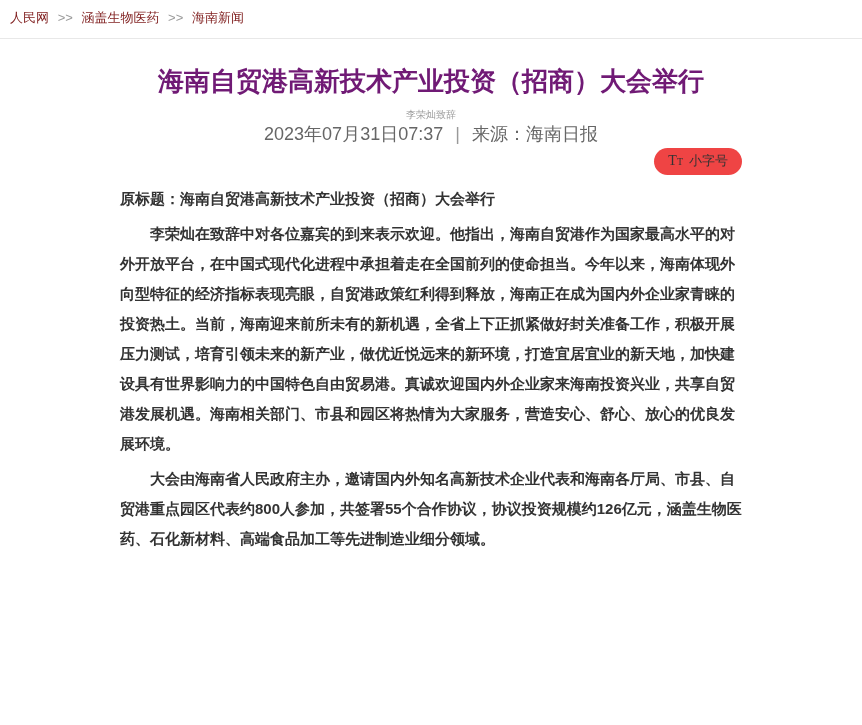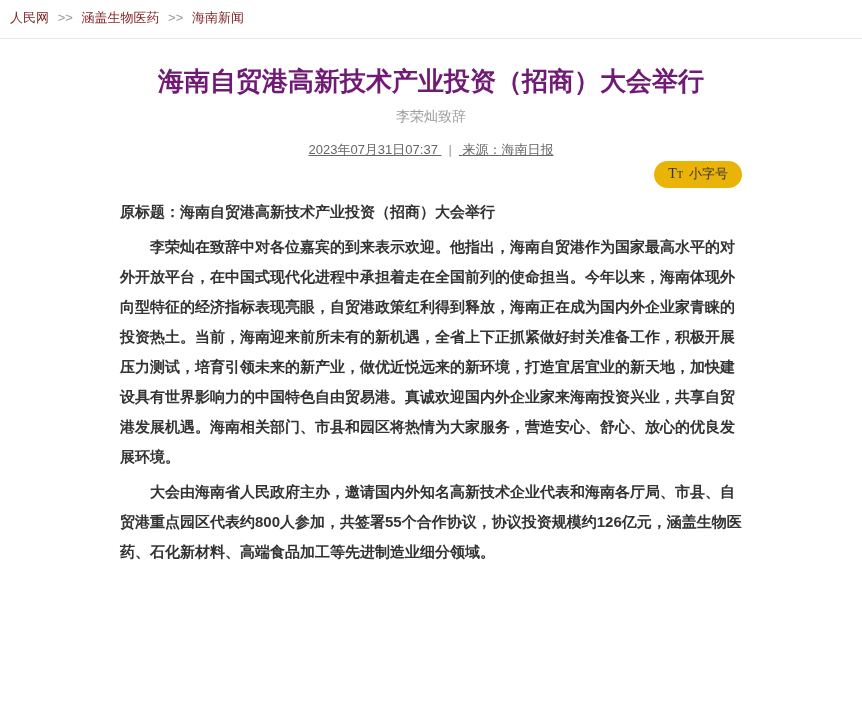--- a/index.html
+++ b/index.html
@@ -26,43 +26,41 @@
     margin-top: 26px;
     text-align: center;
     font-size: 26px;
     font-weight: 700;
     color: #701a75;
     line-height: 32px;
   }
   .byline {
     margin-top: 11px;
     text-align: center;
-    font-size: 14px;
+    font-size: 10px;
     color: #9c9c9c;
   }
   .meta {
-    margin-top: 15px;
     text-align: center;
-    font-size: 13px;
+    font-size: 18px;
     color: #666666;
-    text-decoration: underline;
   }
   .meta .pipe { margin: 0 7px; color: #999999; }
   .meta a { color: #666666; text-decoration: none; cursor: pointer; }
 
   .toolbar {
     margin-top: 2px;
     display: flex;
     justify-content: flex-end;
   }
   .size-pill {
     display: inline-flex;
     align-items: baseline;
     gap: 6px;
-    background: #eab308;
+    background: #ef4444;
     border: none;
     border-radius: 14px;
     padding: 5px 14px;
     font-family: inherit;
     font-size: 13px;
     color: #333333;
     cursor: pointer;
     line-height: 16px;
   }
   .size-pill .tt { font-family: "Liberation Serif", "DejaVu Serif", serif; color: #333; }

